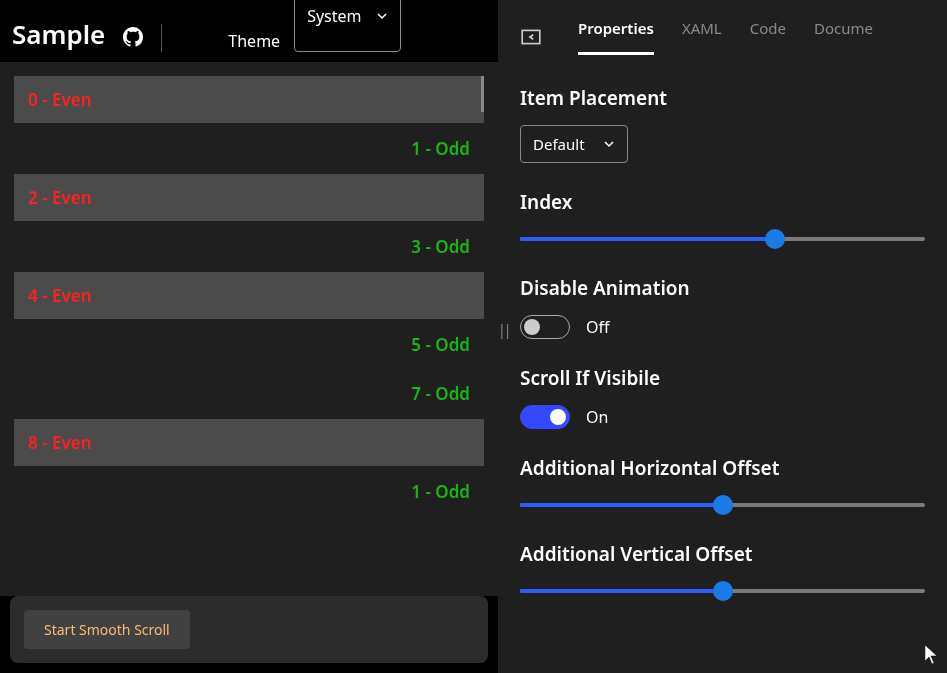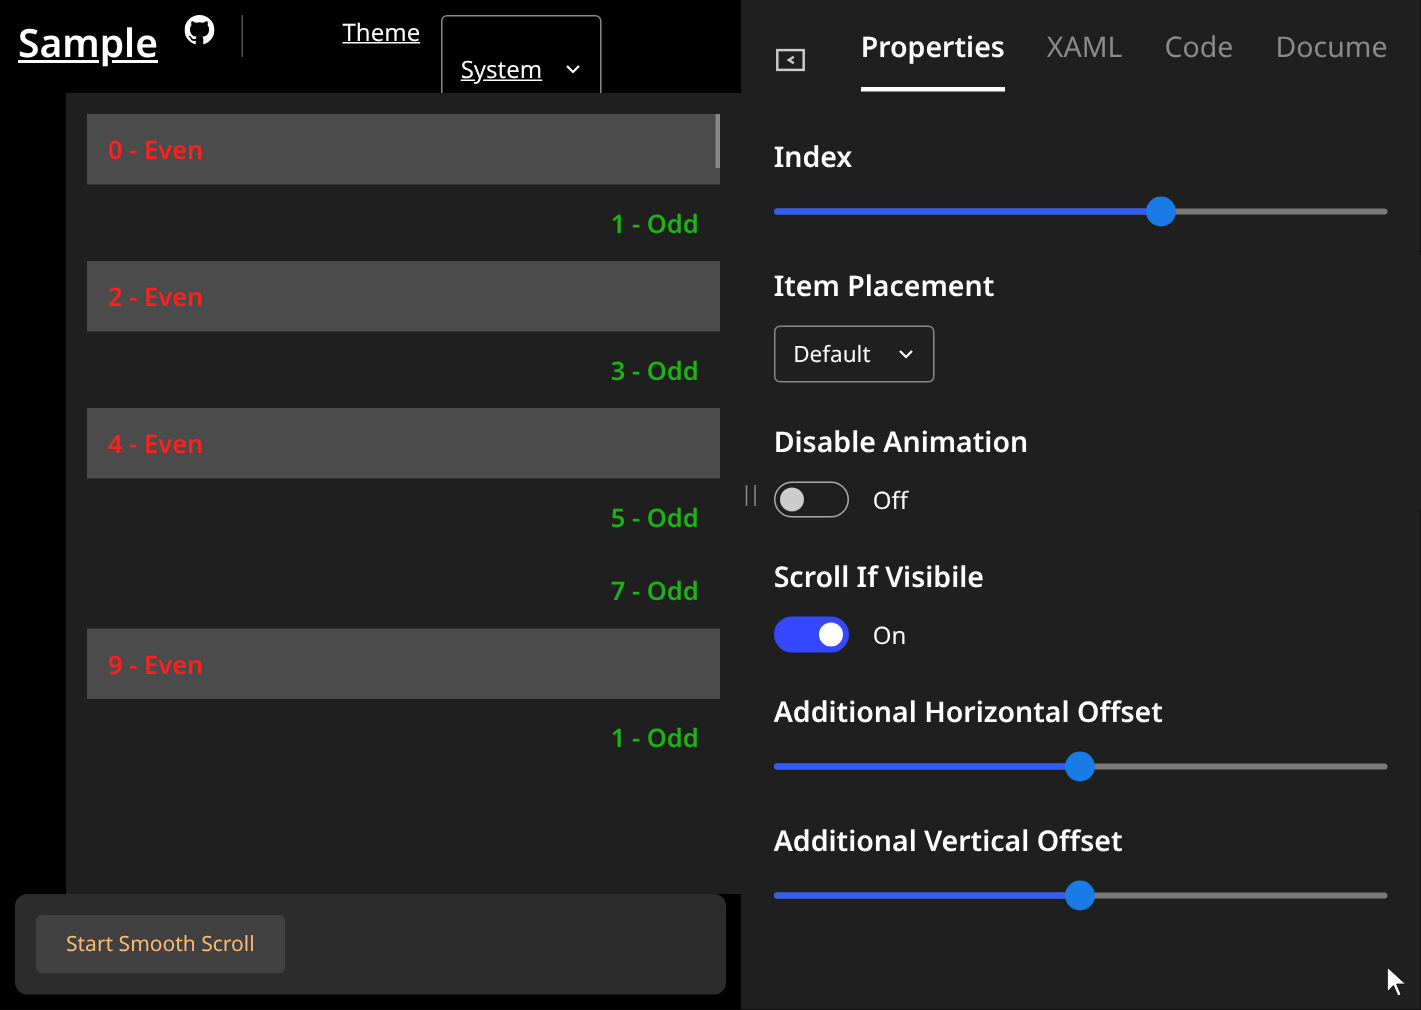--- a/index.html
+++ b/index.html
@@ -1,38 +1,38 @@
 <!DOCTYPE html>
 <html><head>
 <meta charset="utf-8">
 <style>
 * { margin: 0; padding: 0; box-sizing: border-box; font-family: "Segoe UI", system-ui, sans-serif; }
 body { background: #1a1a1a; color: #fff; width: 947px; height: 673px; overflow: hidden; display: flex; }
 
 .left-panel { width: 498px; height: 100%; background: #000; display: flex; flex-direction: column; }
-.header { display: flex; align-items: flex-start; padding: 10px 12px; height: 62px; text-decoration: underline; }
+.header { display: flex; align-items: flex-end; padding: 10px 12px; height: 62px; }
 .app-title { font-size: 26px; font-weight: 600; margin-right: 18px; }
 .github-icon { width: 20px; height: 20px; margin-right: 18px; }
 .divider { width: 1px; height: 28px; background: #555; margin-right: 18px; }
 .theme-label { font-size: 16px; margin-right: 14px; margin-left: 48px; }
 .theme-select { background: #000; color: #fff; border: 1px solid #888; padding: 24px 12px; font-size: 16px; display: flex; align-items: center; gap: 14px; border-radius: 4px; cursor: pointer; }
 .chevron { width: 12px; height: 12px; }
 
-.list-area { flex: 1; background: #1f1f1f; padding: 14px; overflow-y: auto; position: relative; margin-left: 44px; }
+.list-area { flex: 1; background: #1f1f1f; padding: 14px; overflow-y: auto; position: relative; }
 .scrollbar-hint { position: absolute; right: 14px; top: 14px; width: 3px; height: 36px; background: #888; }
 .list-item { padding: 12px 14px; font-size: 17px; font-weight: 600; margin-bottom: 0; }
 .list-item.even { background: #4b4b4b; color: #ff2020; margin-bottom: 2px; }
 .list-item.odd { background: transparent; color: #1db314; margin-bottom: 2px; text-align: right; }
 
 .action-area { background: #2c2c2c; padding: 14px; border-radius: 8px; margin: 0 10px 10px 10px; }
 .action-btn { background: #414141; color: #fdba74; border: none; padding: 10px 20px; font-size: 14px; border-radius: 4px; cursor: pointer; }
 
 .right-panel { flex: 1; background: #1f1f1f; display: flex; flex-direction: column; padding: 0; position: relative; }
 .split-handle { position: absolute; left: 0; top: 320px; color: #888; font-size: 14px; user-select: none; letter-spacing: -2px; }
-.tabs { display: flex; align-items: center; gap: 28px; padding: 18px 22px 0 22px; font-size: 19px; }
+.tabs { display: flex; align-items: center; gap: 28px; padding: 18px 22px 0 22px; font-size: 15px; }
 .tabs .icon-btn { width: 22px; height: 22px; margin-right: 8px; cursor: pointer; }
 .tab { color: #8a8a8a; padding-bottom: 14px; cursor: pointer; }
 .tab.active { color: #fff; font-weight: 600; border-bottom: 3px solid #fff; }
 
 .props { padding: 30px 22px; overflow-y: auto; }
 .prop { margin-bottom: 26px; }
 .prop-label { font-size: 19px; font-weight: 600; margin-bottom: 14px; }
 
 .slider-wrap { position: relative; height: 20px; display: flex; align-items: center; }
 .slider-track { position: absolute; left: 0; right: 0; height: 4px; background: #7a7a7a; border-radius: 2px; }
@@ -76,21 +76,21 @@
   <div class="list-area">
     <div class="scrollbar-hint"></div>
     <div id="list-container">
         <div class="list-item even">0 - Even</div>
         <div class="list-item odd">1 - Odd</div>
         <div class="list-item even">2 - Even</div>
         <div class="list-item odd">3 - Odd</div>
         <div class="list-item even">4 - Even</div>
         <div class="list-item odd">5 - Odd</div>
         <div class="list-item odd">7 - Odd</div>
-        <div class="list-item even">9 - Even</div>
+        <div class="list-item even">8 - Even</div>
         <div class="list-item odd">1 - Odd</div>
       </div>
   </div>
 
   <div class="action-area">
     <button class="action-btn">Start Smooth Scroll</button>
   </div>
 </div>
 
 <div class="right-panel">
@@ -106,35 +106,35 @@
         <div class="tab active">Properties</div>
         <div class="tab">XAML</div>
         <div class="tab">Code</div>
         <div class="tab">Docume</div>
       </div>
   </div>
 
   <div class="props">
 
     <div class="prop">
-      <div class="prop-label">Index</div>
-      <div class="slider-wrap">
-        <div class="slider-track"></div>
-        <div class="slider-fill" id="index-fill" style="width: 63%;"></div>
-        <div class="slider-thumb" id="index-thumb" style="left: 63%;"></div>
-      </div>
-    </div>
-
-    <div class="prop">
       <div class="prop-label">Item Placement</div>
       <div class="select-box">
         <span>Default</span>
         <svg class="chevron" viewBox="0 0 12 12" fill="none" stroke="#fff" stroke-width="1.5">
             <path d="M2 4l4 4 4-4"></path>
           </svg>
+      </div>
+    </div>
+
+    <div class="prop">
+      <div class="prop-label">Index</div>
+      <div class="slider-wrap">
+        <div class="slider-track"></div>
+        <div class="slider-fill" id="index-fill" style="width: 63%;"></div>
+        <div class="slider-thumb" id="index-thumb" style="left: 63%;"></div>
       </div>
     </div>
 
     <div class="prop">
       <div class="prop-label">Disable Animation</div>
       <div class="toggle-row">
         <div class="toggle off">
             <div class="knob"></div>
           </div>
         <span class="toggle-label">Off</span>

